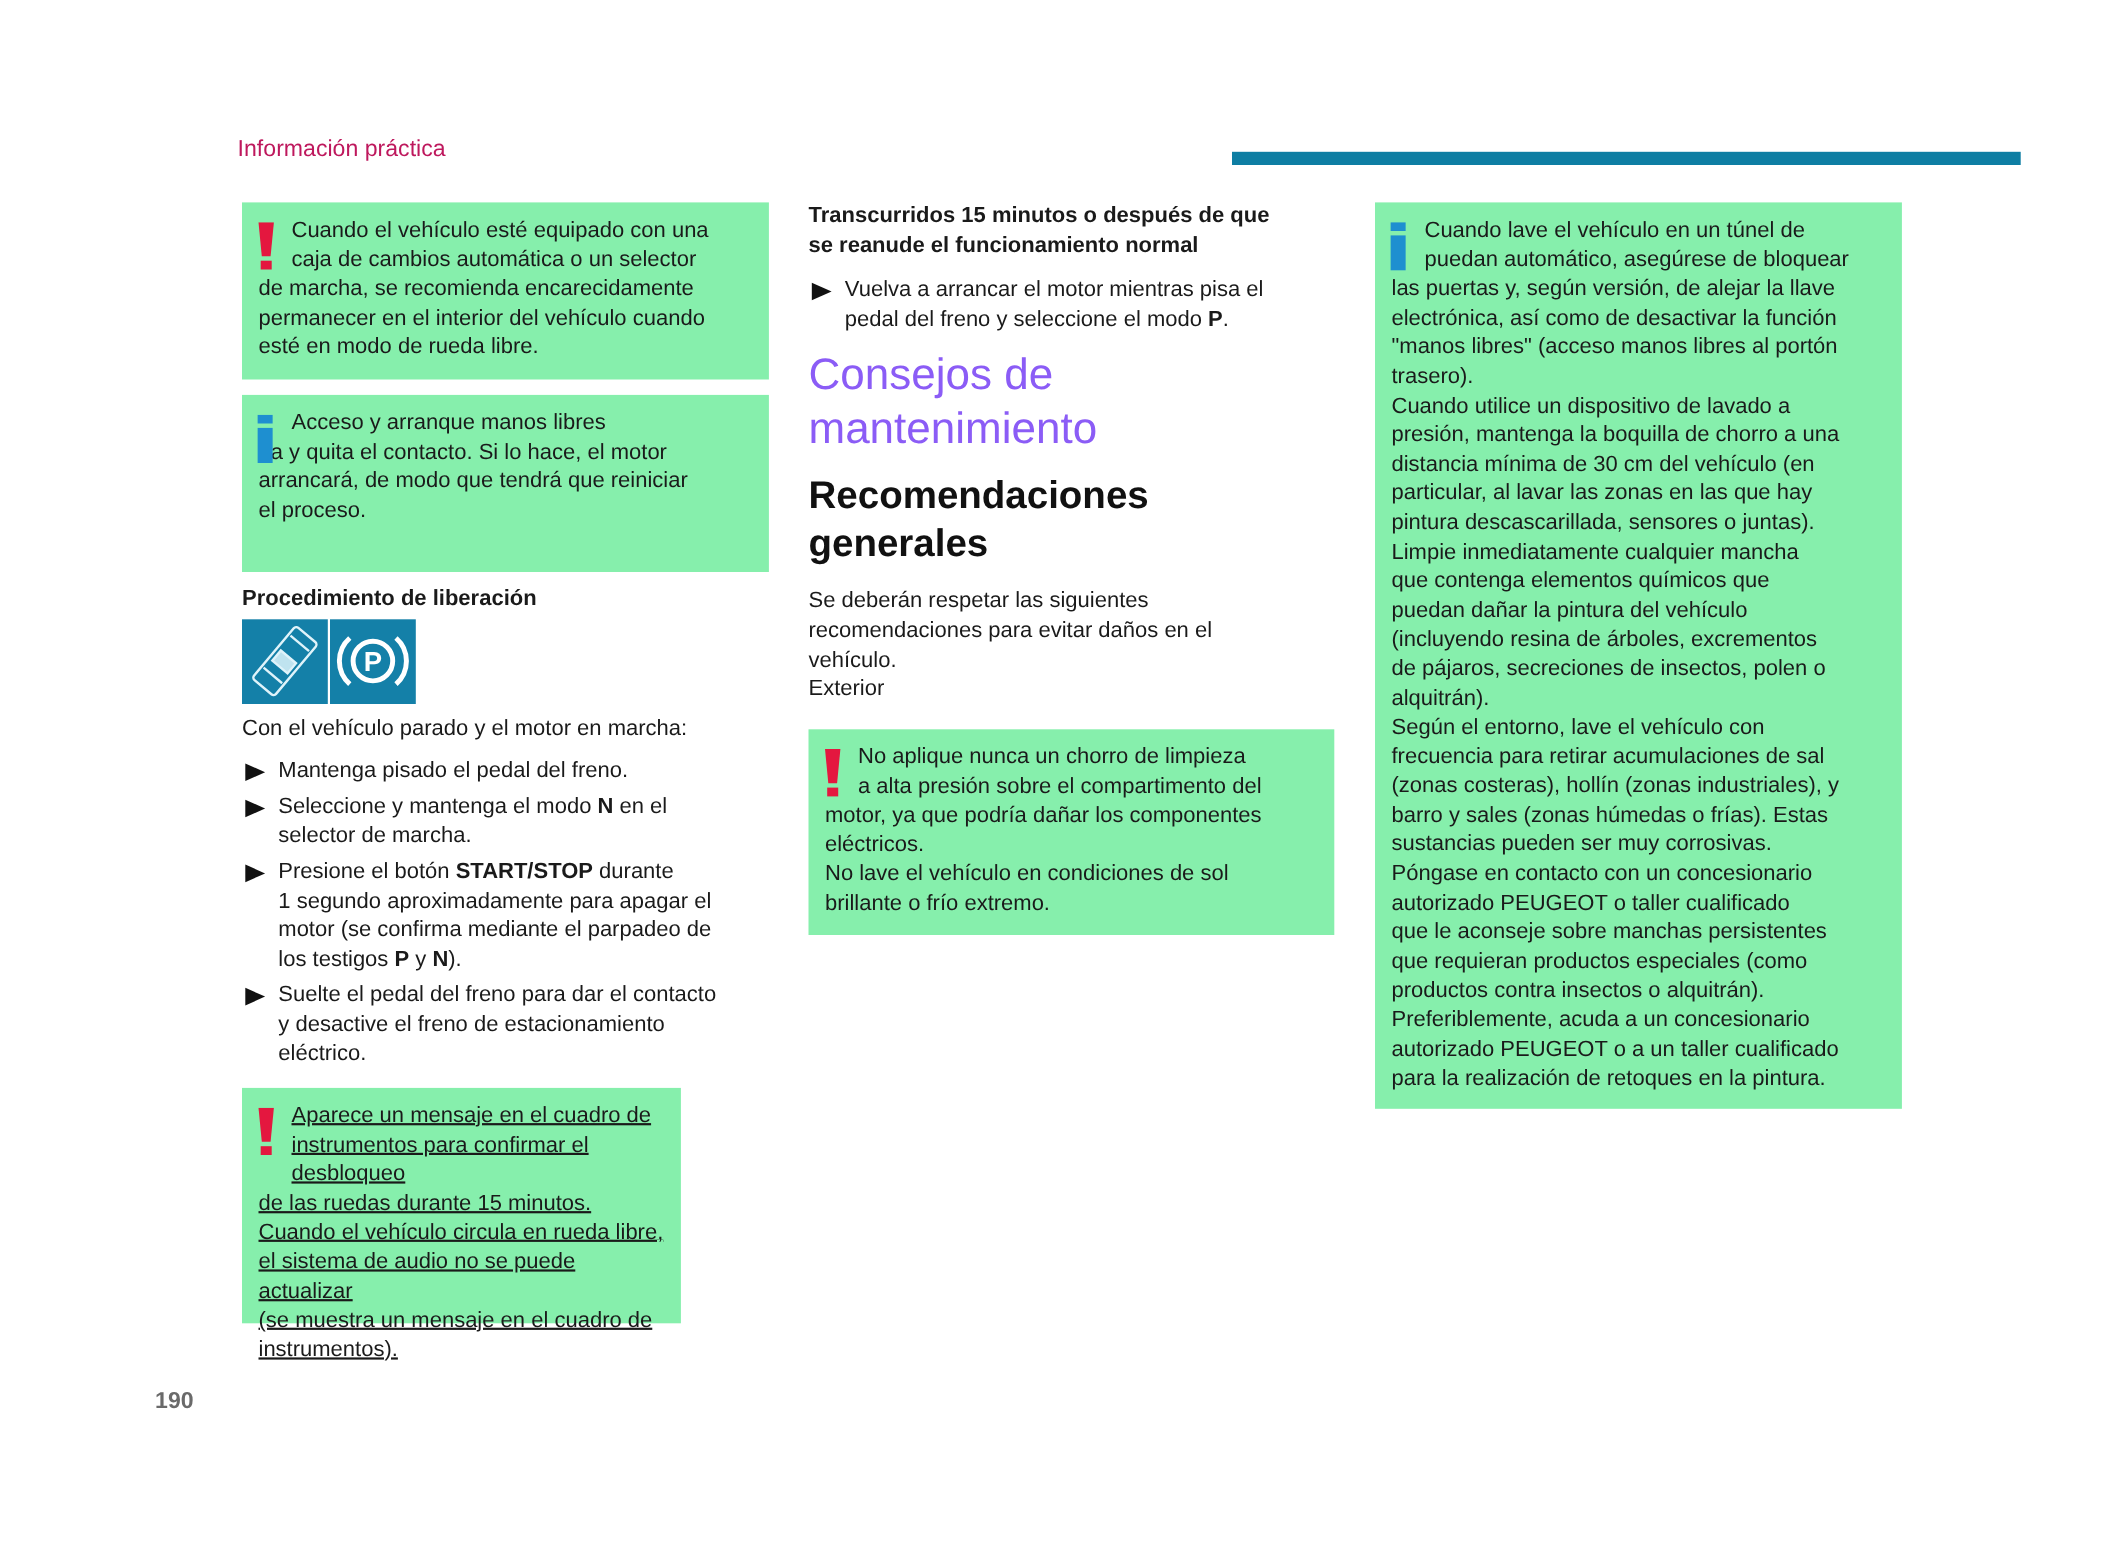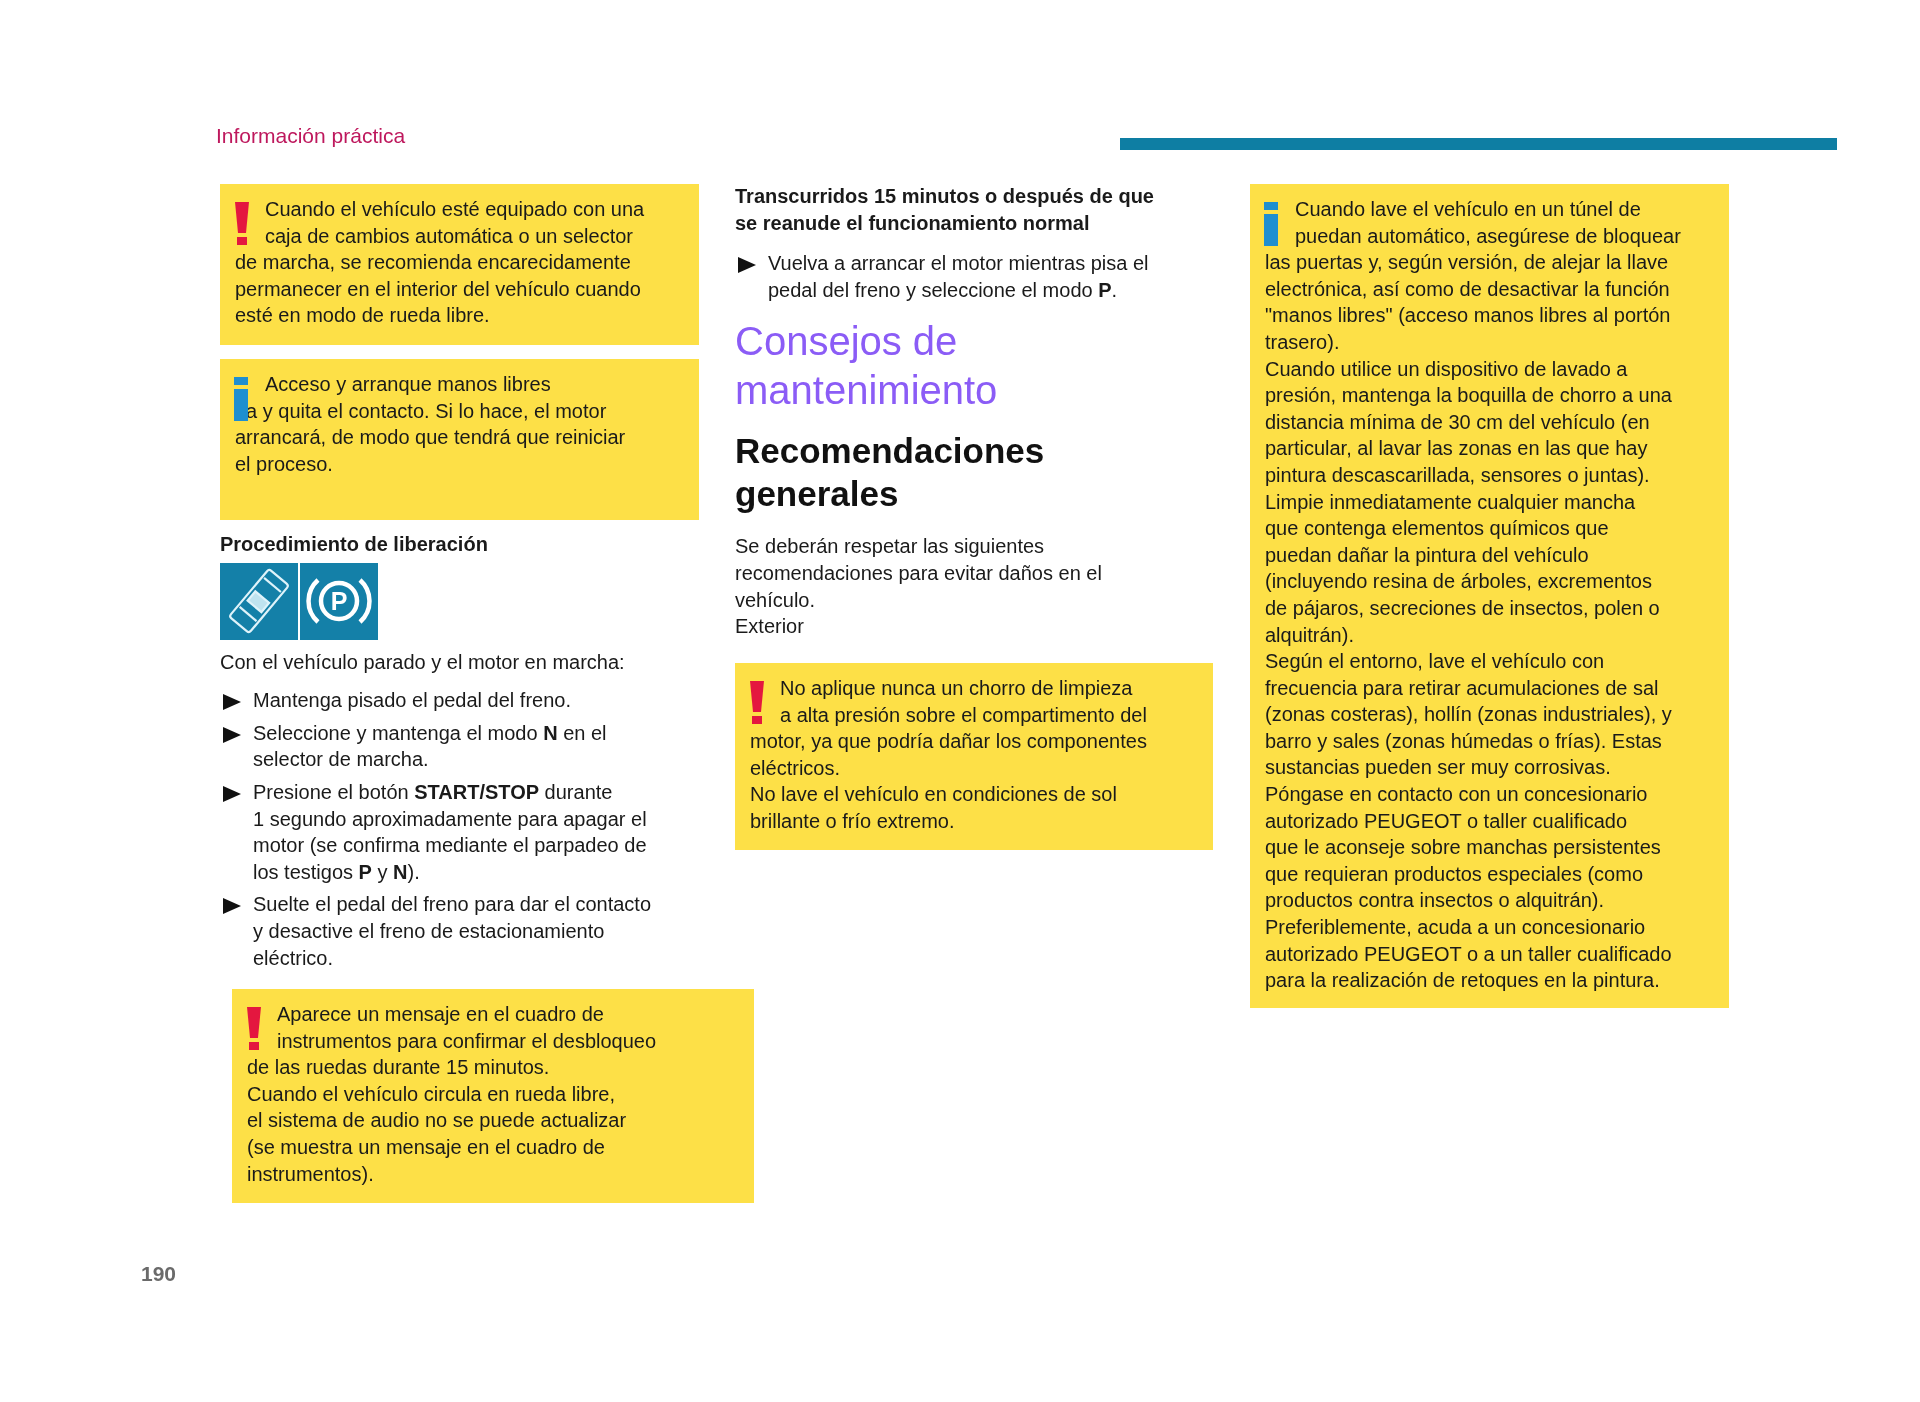--- a/index.html
+++ b/index.html
@@ -9,21 +9,21 @@
   .running-head { left:216px; top:124px; font-size:21px; color:#be185d; }
   .head-bar { left:1120px; top:138px; width:717px; height:12px; background:#0e7ea3; }
   .page-num { left:141px; top:1262px; font-size:21px; font-weight:bold; color:#6a6a6a; }
 
   .col { position:absolute; }
   .col-left { left:220px; top:184px; width:479px; }
   .col-mid  { left:735px; top:183px; width:478px; }
   .col-right{ left:1250px; top:184px; width:479px; }
 
   .body { font-size:20px; line-height:26.6px; }
-  .box { background:#fde047; padding:12px 15px 14px 15px; box-sizing:border-box; position:relative; }
+  .box { background:#86efac; padding:12px 15px 14px 15px; box-sizing:border-box; position:relative; }
   .box p { margin:0; }
   .box .indent { padding-left:30px; }
   .icon-warn { position:absolute; left:14px; top:18px; width:16px; height:44px; }
   .icon-info { position:absolute; left:14px; top:18px; width:14px; height:44px; }
   .bold { font-weight:normal; }
 
   .sub-heading { font-size:20px; font-weight:bold; line-height:26.6px; margin:0; }
   .bullets { list-style:none; margin:0; padding:0; }
   .bullets li { position:relative; padding-left:33px; margin-bottom:6px; }
   .bullets li .tri { position:absolute; left:3px; top:7px; width:0; height:0;
@@ -110,21 +110,21 @@
       <span>los testigos </span><b>P</b><span> y </span><b>N</b><span>).</span>
     </li>
     <li>
       <span class="tri"></span>
       <span>Suelte el pedal del freno para dar el contacto</span><br>
       <span>y desactive el freno de estacionamiento</span><br>
       <span>eléctrico.</span>
     </li>
   </ul>
 
-  <div class="box" style="position:absolute;left:12px;top:805px;width:522px;height:214px;">
+  <div class="box" style="position:absolute;left:0;top:805px;width:399px;height:214px;text-decoration:underline;">
     <svg class="icon-warn" viewBox="0 0 16 44">
       <polygon points="1,0 15,0 12,31 4,31" fill="#e4173f"></polygon>
       <rect x="3" y="35" width="10" height="8" fill="#e4173f"></rect>
     </svg>
     <p class="indent">Aparece un mensaje en el cuadro de</p>
     <p class="indent">instrumentos para confirmar el desbloqueo</p>
     <p>de las ruedas durante 15 minutos.</p>
     <p>Cuando el vehículo circula en rueda libre,</p>
     <p>el sistema de audio no se puede actualizar</p>
     <p>(se muestra un mensaje en el cuadro de</p>

